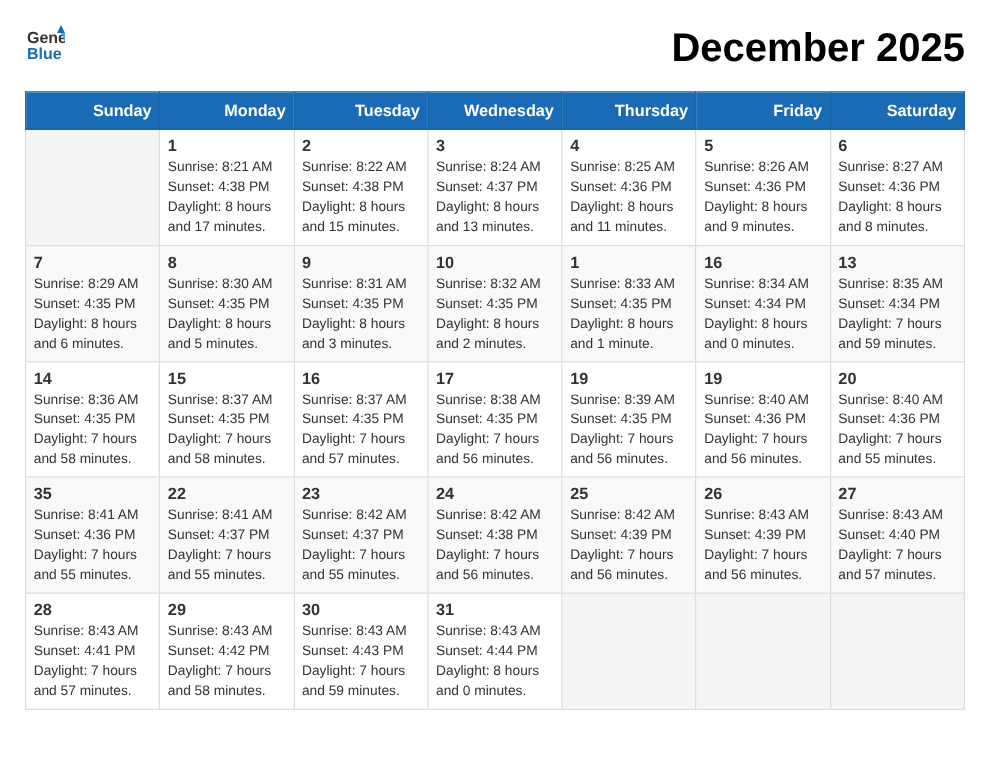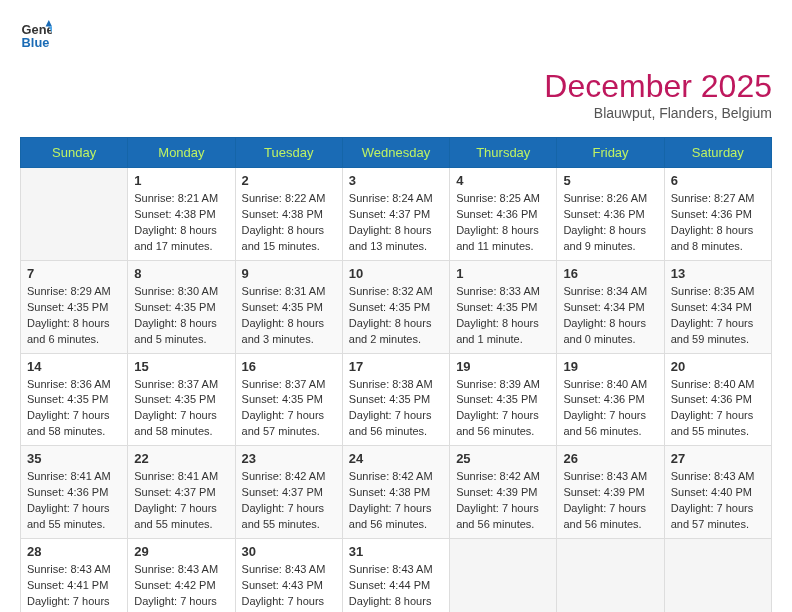--- a/index.html
+++ b/index.html
@@ -23,40 +23,39 @@
     }
     .logo-icon {
       width: 32px;
       height: 32px;
     }
     .title-block {
       text-align: right;
     }
     .month-title {
       font-size: 32px;
-      font-weight: normal;
-      color: #be185d;
-      margin-top: 48px;
+      font-weight: bold;
+      color: #000000;
     }
     .subtitle {
       font-size: 14px;
       color: #555;
     }
     .calendar {
       width: 100%;
       border-collapse: collapse;
       border: 1px solid #ccc;
     }
     .calendar th {
       background: #1a6bb5;
-      color: #bef264;
+      color: #ffffff;
       font-size: 13px;
-      font-weight: normal;
+      font-weight: bold;
       padding: 7px 6px;
-      text-align: center;
+      text-align: right;
       border: 1px solid #1565a8;
     }
     .calendar td {
       width: calc(100% / 7);
       vertical-align: top;
       padding: 5px 6px;
       border: 1px solid #ddd;
       font-size: 11px;
       color: #333;
       background: #fff;
@@ -87,21 +86,20 @@
   <div class="logo">
     <svg class="logo-icon" viewBox="0 0 40 40">
       <text x="2" y="18" font-size="16" font-weight="bold" fill="#333" font-family="Arial">General</text>
       <text x="2" y="34" font-size="16" font-weight="bold" fill="#1a6bb5" font-family="Arial">Blue</text>
       <polygon points="32,8 40,8 36,0" fill="#1a6bb5"></polygon>
       <polygon points="36,8 44,8 40,16" fill="#4da6e8"></polygon>
     </svg>
   </div>
   <div class="title-block">
     <div class="month-title">December 2025</div>
-    <div class="subtitle">Blauwput, Flanders, Belgium</div>
   </div>
 </div>
 
 <table class="calendar">
   <thead>
     <tr>
     <th>Sunday</th>
         <th>Monday</th>
         <th>Tuesday</th>
         <th>Wednesday</th>

